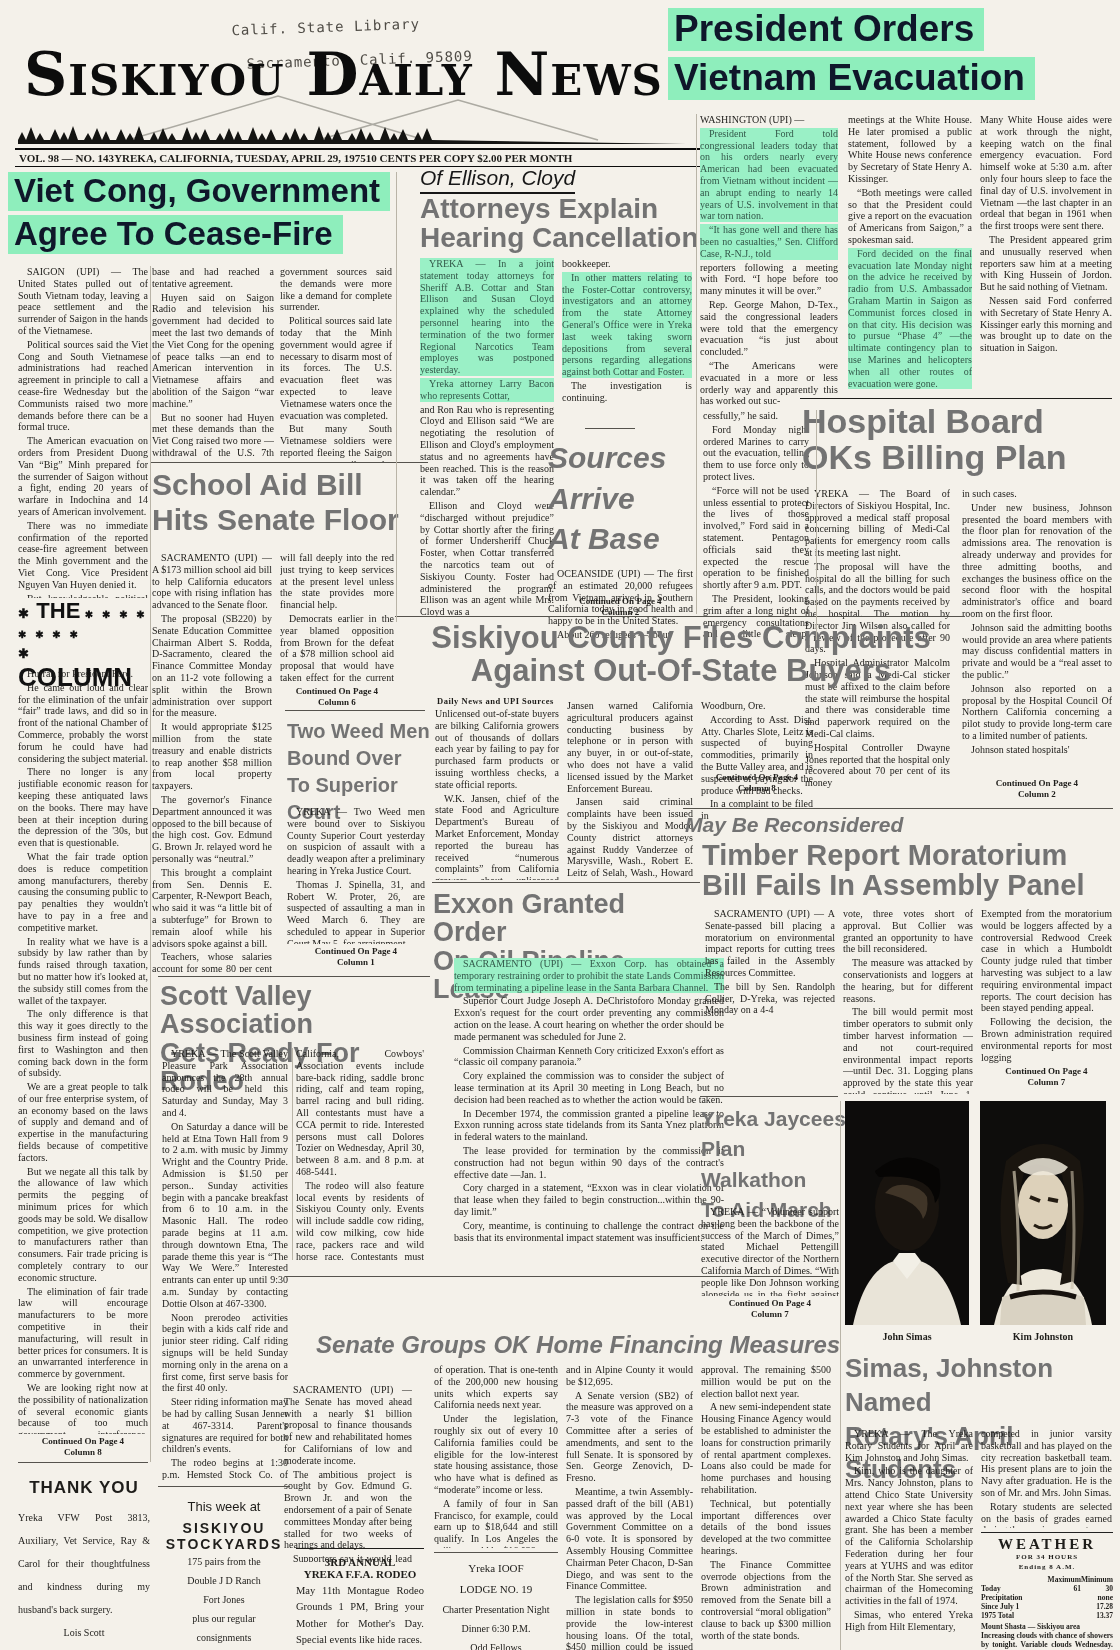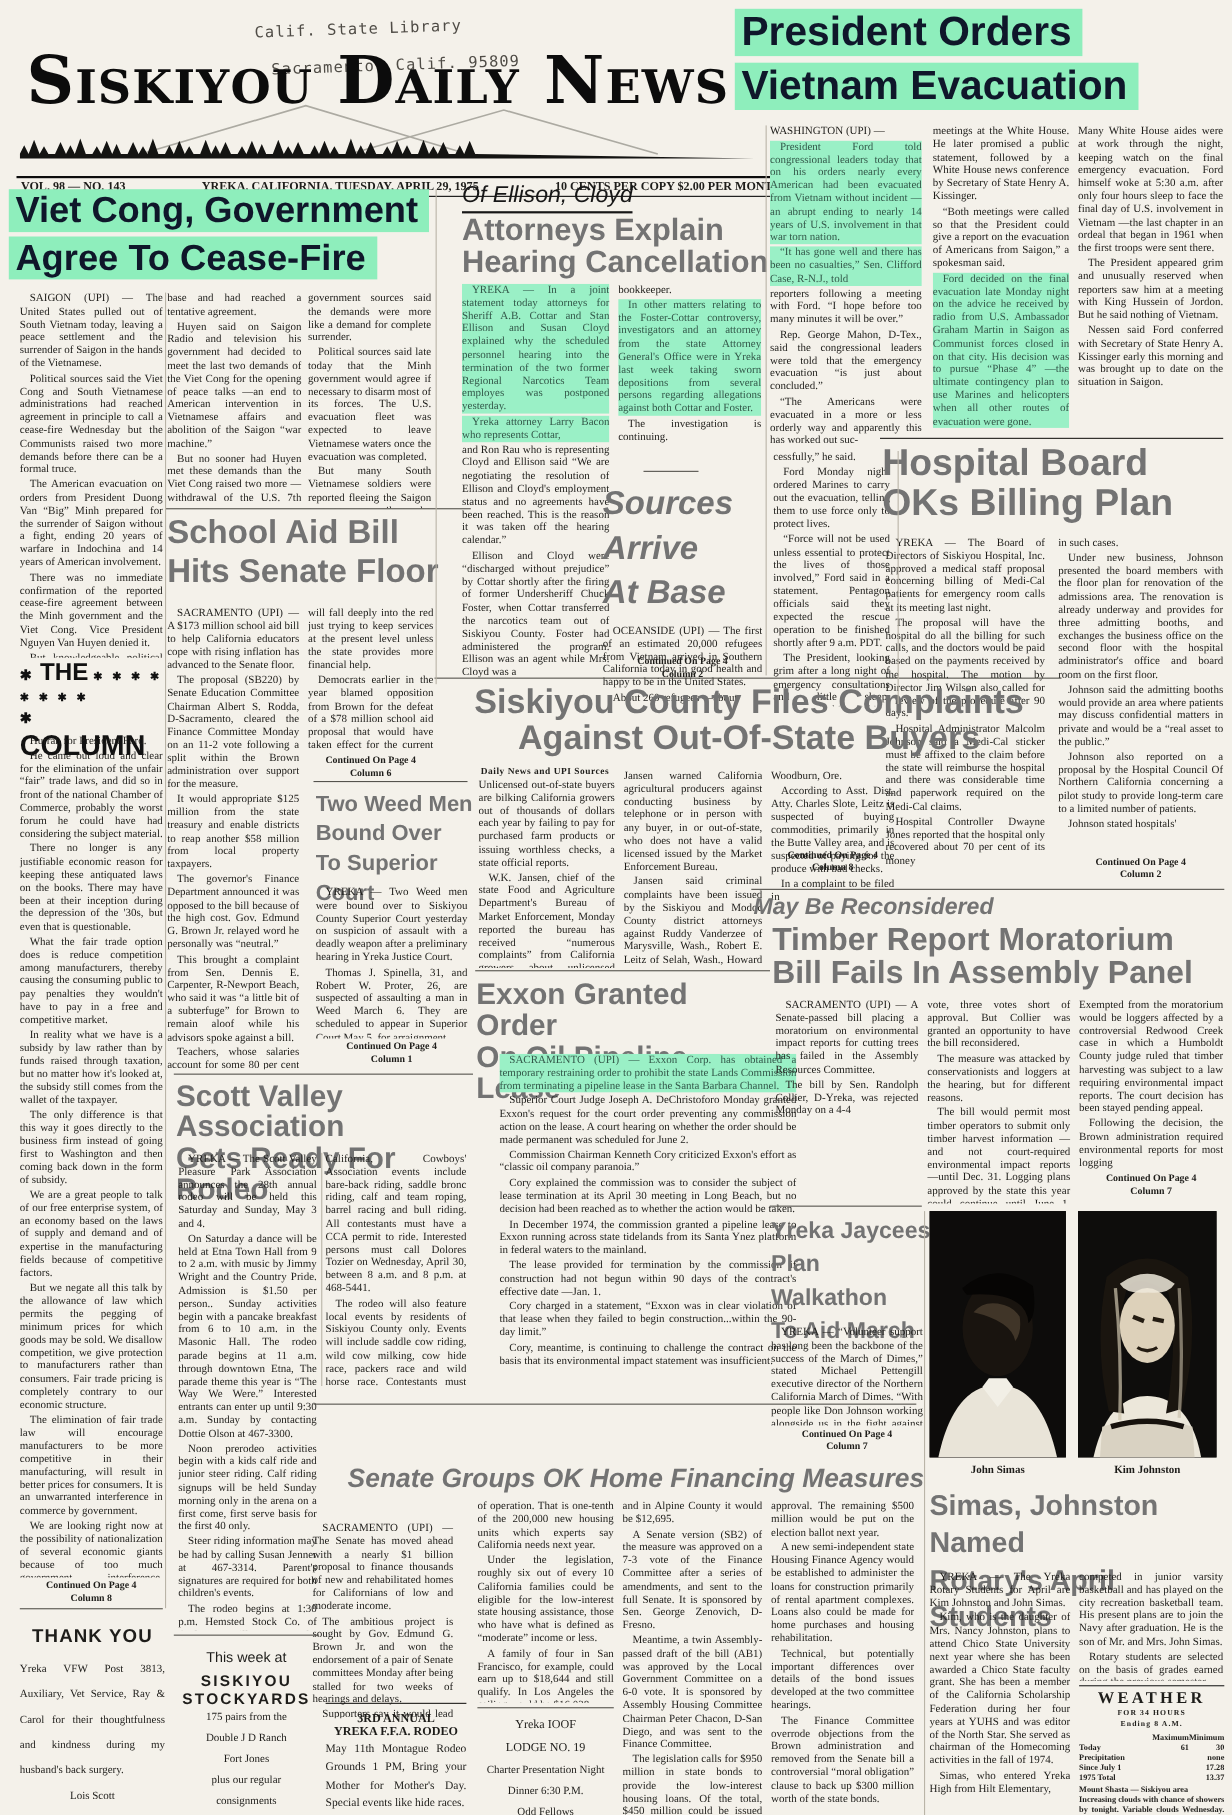--- a/index.html
+++ b/index.html
@@ -6,23 +6,23 @@
   .page{position:relative;width:1120px;height:1650px;margin:0 auto;background:#f4f1ea;overflow:hidden;
         font-family:"Liberation Serif",serif;color:#1e1d1a;}
   .abs{position:absolute;}
   
   .stamp{font-family:"DejaVu Sans Mono",monospace;color:#4f4c46;font-size:14px;letter-spacing:1px;
          transform:rotate(-2deg);line-height:2.4;white-space:nowrap;}
   .stamp .l2{margin-left:14px;}
   
   .masthead-title{font-family:"DejaVu Serif",serif;font-weight:bold;font-variant:small-caps;
     font-size:60px;letter-spacing:1px;color:#0c0c0c;white-space:nowrap;line-height:1;}
-  .dateline{display:flex;justify-content:space-between;align-items:center;
+  .dateline{display:flex;align-items:center;
     border-top:2px solid #0c0c0c;border-bottom:1.5px solid #0c0c0c;
-    font-weight:bold;font-size:11px;padding:2px 4px;margin-top:12px;}
+    font-weight:bold;font-size:11px;padding:2px 4px;}
   
   .hd{font-family:"Liberation Sans",sans-serif;font-weight:bold;color:#737373;line-height:1.05;}
   .hd.it{font-style:italic;}
   .kicker{font-family:"Liberation Sans",sans-serif;font-style:italic;color:#171717;
           border-bottom:2px solid #171717;display:inline-block;padding-bottom:2px;}
   .mint{display:inline-block;background:#8eeebc;color:#0f172a;padding:2px 10px 4px 6px;
         font-family:"Liberation Sans",sans-serif;font-weight:bold;line-height:1.0;white-space:nowrap;}
   
   .col{position:absolute;overflow:hidden;text-align:justify;}
   .col p{margin:0 0 2px 0;text-indent:9px;font-family:"Liberation Serif",serif;

